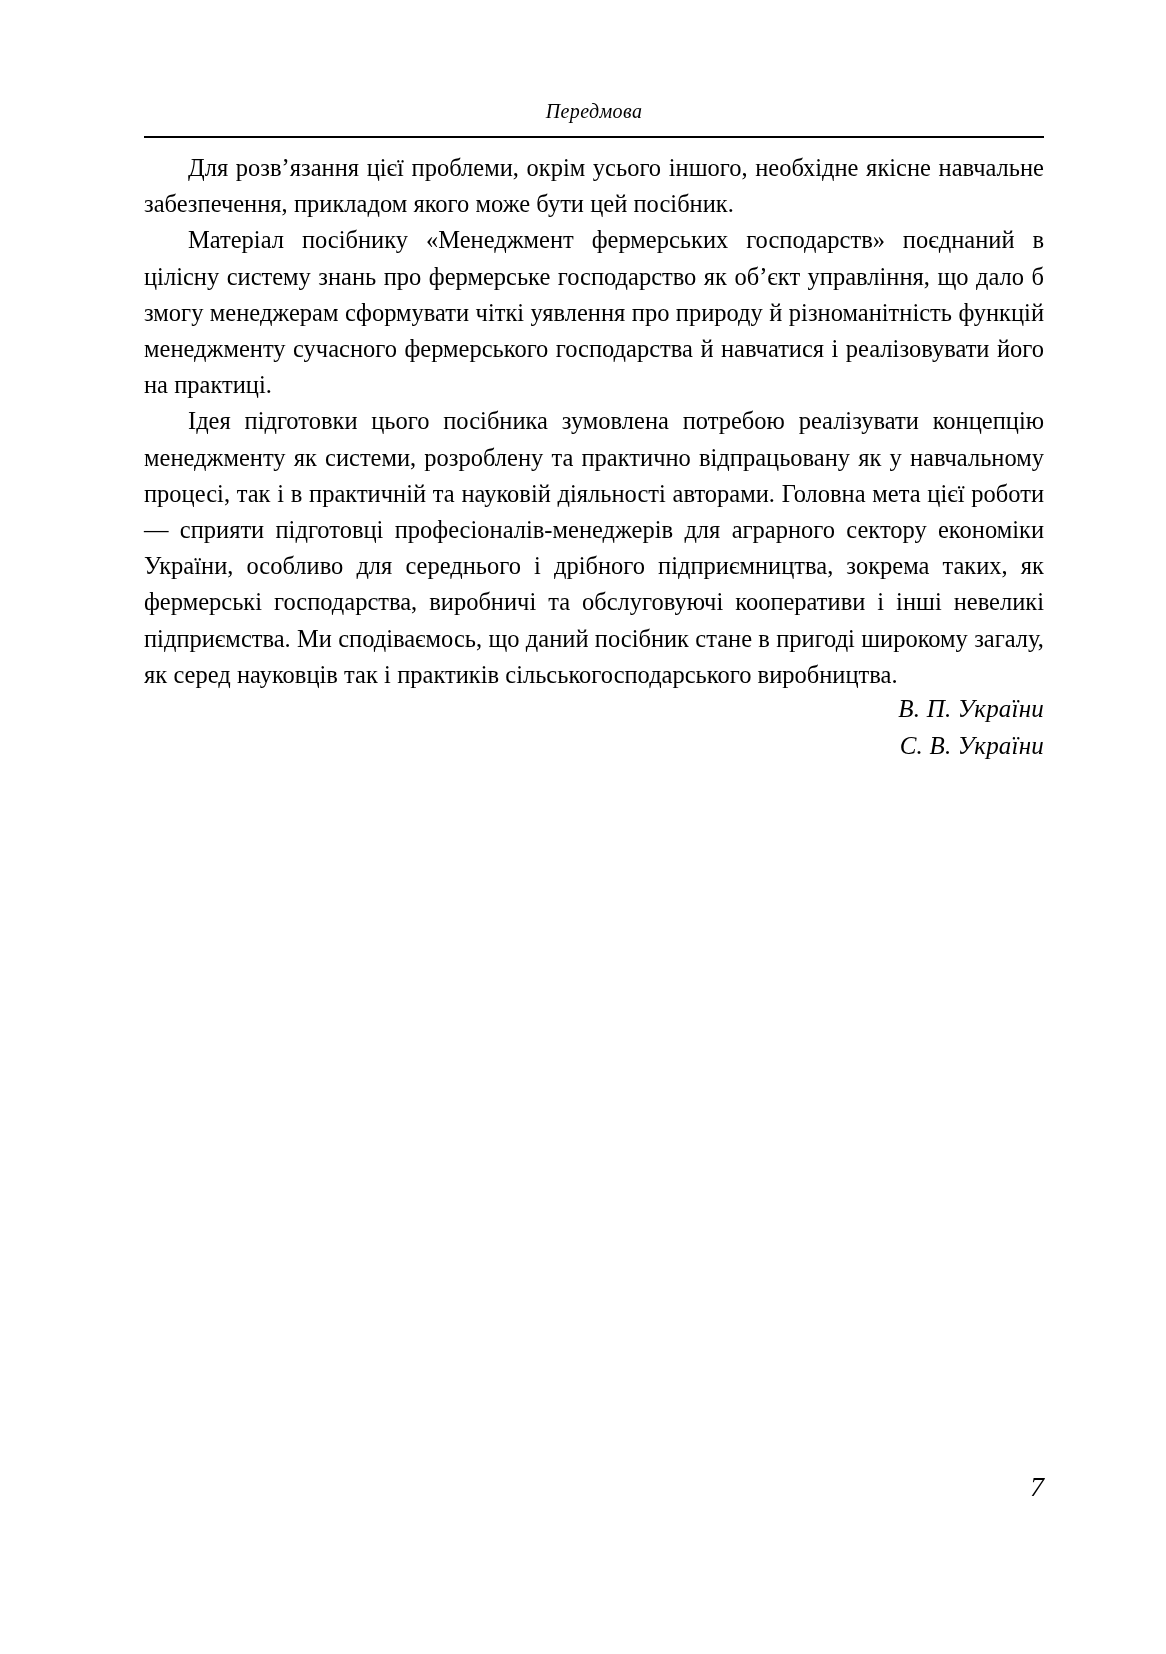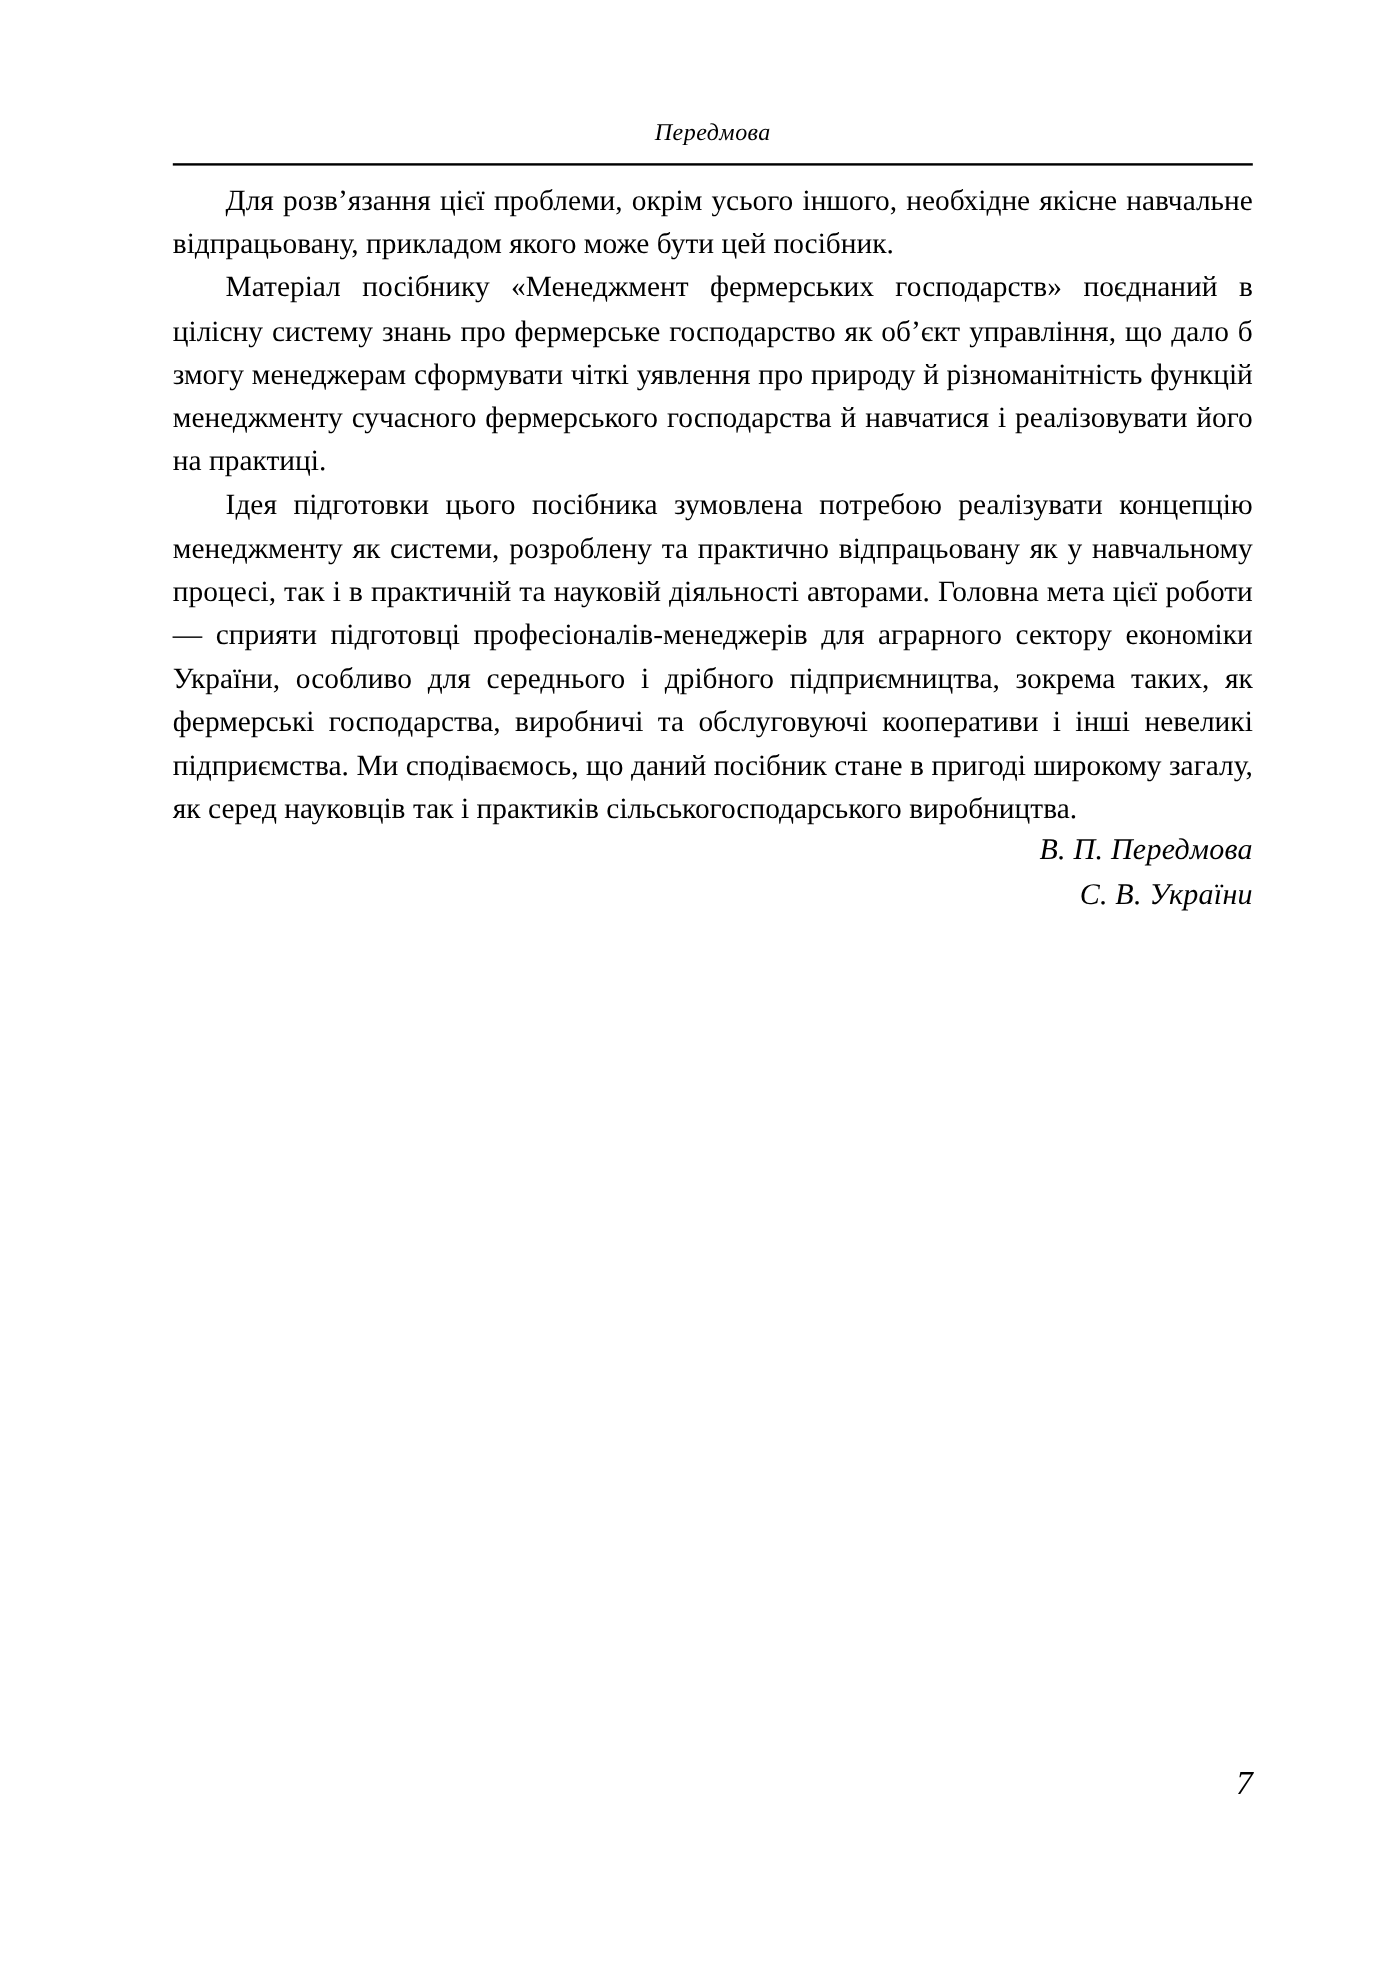--- a/index.html
+++ b/index.html
@@ -93,25 +93,25 @@
 </head>
 <body>
 
 <div class="page">
 
   <div class="running-head">Передмова</div>
 
   <div class="head-rule"></div>
 
   <div class="text-column">
-    <p class="body-paragraph">Для розв’язання цієї проблеми, окрім усього іншого, необхідне якісне навчальне відпрацьовану, прикладом якого може бути цей посібник.</p>
+    <p class="body-paragraph">Для розв’язання цієї проблеми, окрім усього іншого, необхідне якісне навчальне забезпечення, прикладом якого може бути цей посібник.</p>
     <p class="body-paragraph">Матеріал посібнику «Менеджмент фермерських господарств» поєдна­ний в цілісну систему знань про фермерське господарство як об’єкт управ­ління, що дало б змогу менеджерам сформувати чіткі уявлення про природу й різноманітність функцій менеджменту сучасного фермерського господар­ства й навчатися і реалізовувати його на практиці.</p>
     <p class="body-paragraph">Ідея підготовки цього посібника зумовлена потребою реалізувати кон­цепцію менеджменту як системи, розроблену та практично відпрацьовану як у навчальному процесі, так і в практичній та науковій діяльності авто­рами. Головна мета цієї роботи — сприяти підготовці професіоналів-мене­джерів для аграрного сектору економіки України, особливо для середньо­го і дрібного підприємництва, зокрема таких, як фермерські господарства, виробничі та обслуговуючі кооперативи і інші невеликі підприємства. Ми сподіваємось, що даний посібник стане в пригоді широкому загалу, як серед науковців так і практиків сільськогосподарського виробництва.</p>
   </div>
 
   <div class="signature-block">
-    <div class="signature-line">В. П. Передмова</div>
+    <div class="signature-line">В. П. України</div>
     <div class="signature-line">С. В. України</div>
   </div>
 
   <div class="folio">7</div>
 
 </div>
 
 </body></html>

